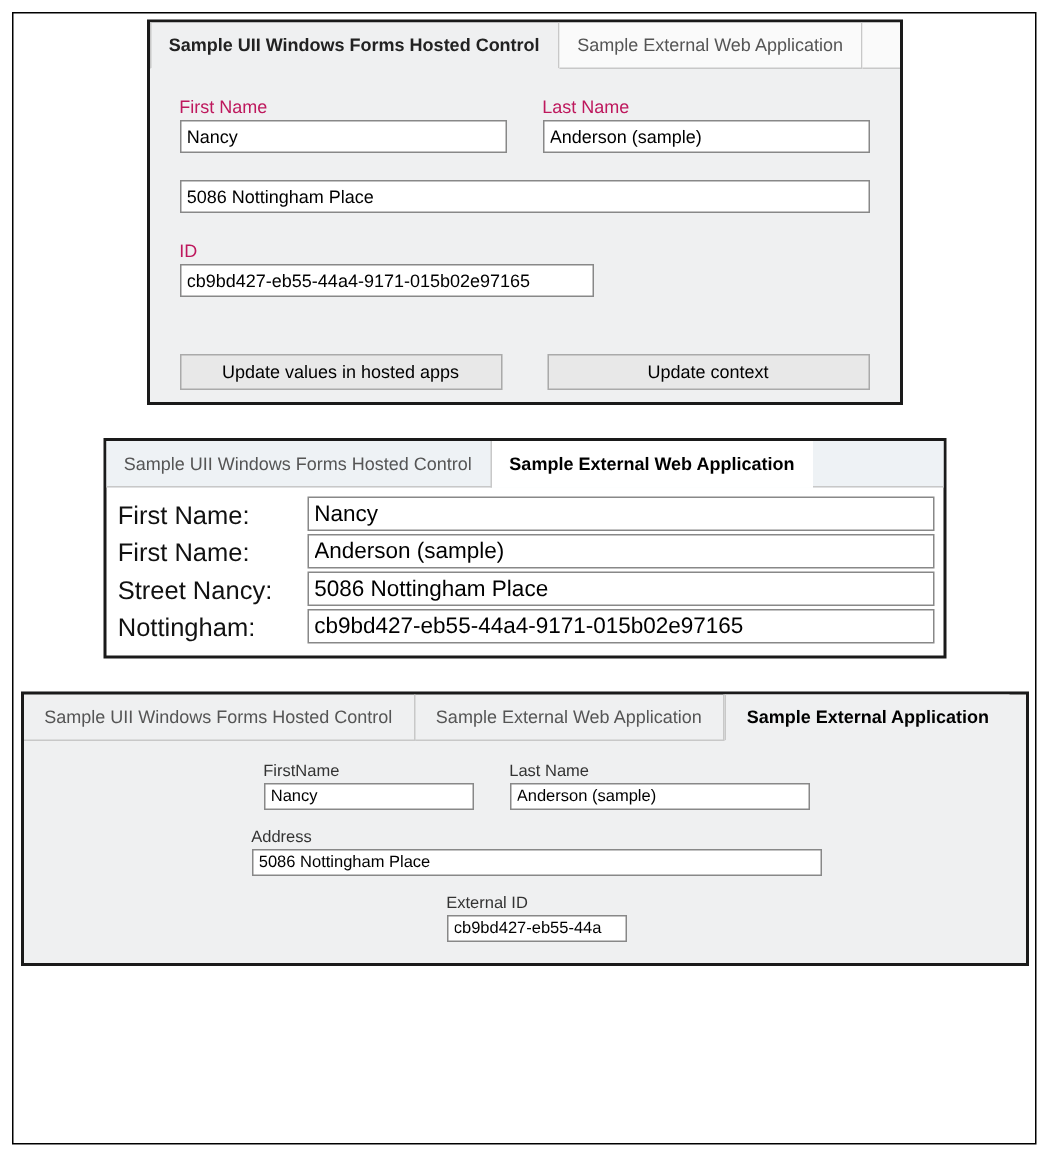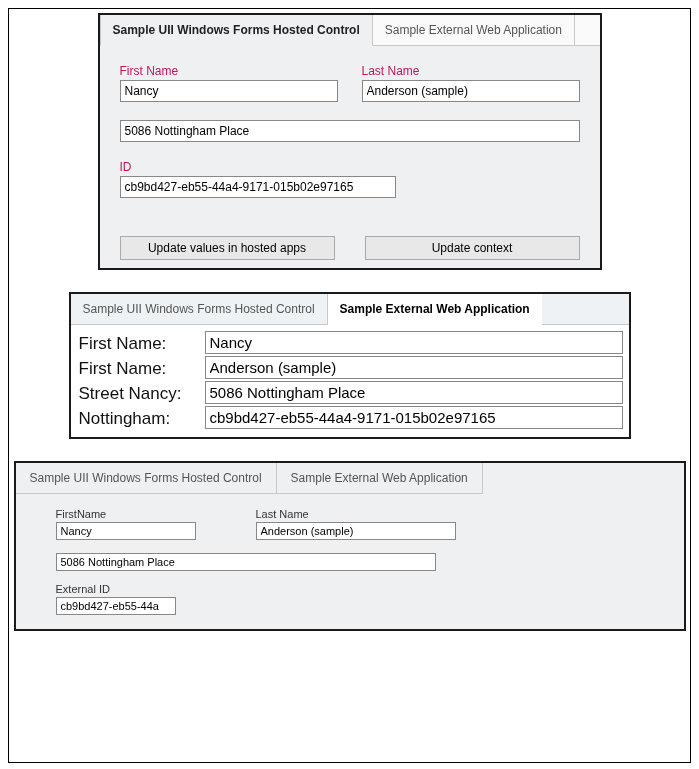--- a/index.html
+++ b/index.html
@@ -169,22 +169,23 @@
       font-weight: 600;
       background: #eff0f1;
       border-left: 1px solid #c8c8c8;
       border-bottom-color: transparent;
     }
     .body3 {
       padding: 14px 24px 10px 40px;
     }
     .row3 {
       display: flex;
-      gap: 60px;
+      gap: 24px;
       margin-bottom: 12px;
+      justify-content: center;
     }
     .field3 label {
       display: block;
       font-size: 11px;
       color: #333;
       margin-bottom: 1px;
     }
     .field3 input {
       font-size: 11px;
       padding: 2px 4px;
@@ -260,34 +261,36 @@
         <div class="lbl">Nottingham:</div>
         <input type="text" value="cb9bd427-eb55-44a4-9171-015b02e97165" style="">
       </div>
     </div>
   </div>
 
   <div class="panel3">
     <div class="tabs3">
       <div class="tab3 inactive">Sample UII Windows Forms Hosted Control</div>
       <div class="tab3 inactive">Sample External Web Application</div>
+      <div class="tab3 active">Sample External Application</div>
     </div>
     <div class="body3">
       <div class="row3">
         <div class="field3 f3-fname">
           <label>FirstName</label>
           <input type="text" value="Nancy" style="">
         </div>
         <div class="field3 f3-lname">
           <label>Last Name</label>
           <input type="text" value="Anderson (sample)" style="">
         </div>
       </div>
       <div class="row3">
         <div class="field3 f3-addr">
+          <label>Address</label>
           <input type="text" value="5086 Nottingham Place" style="">
         </div>
       </div>
       <div class="row3" style="margin-bottom:4px;">
         <div class="field3 f3-id">
           <label>External ID</label>
           <input type="text" value="cb9bd427-eb55-44a" style="">
         </div>
       </div>
     </div>

